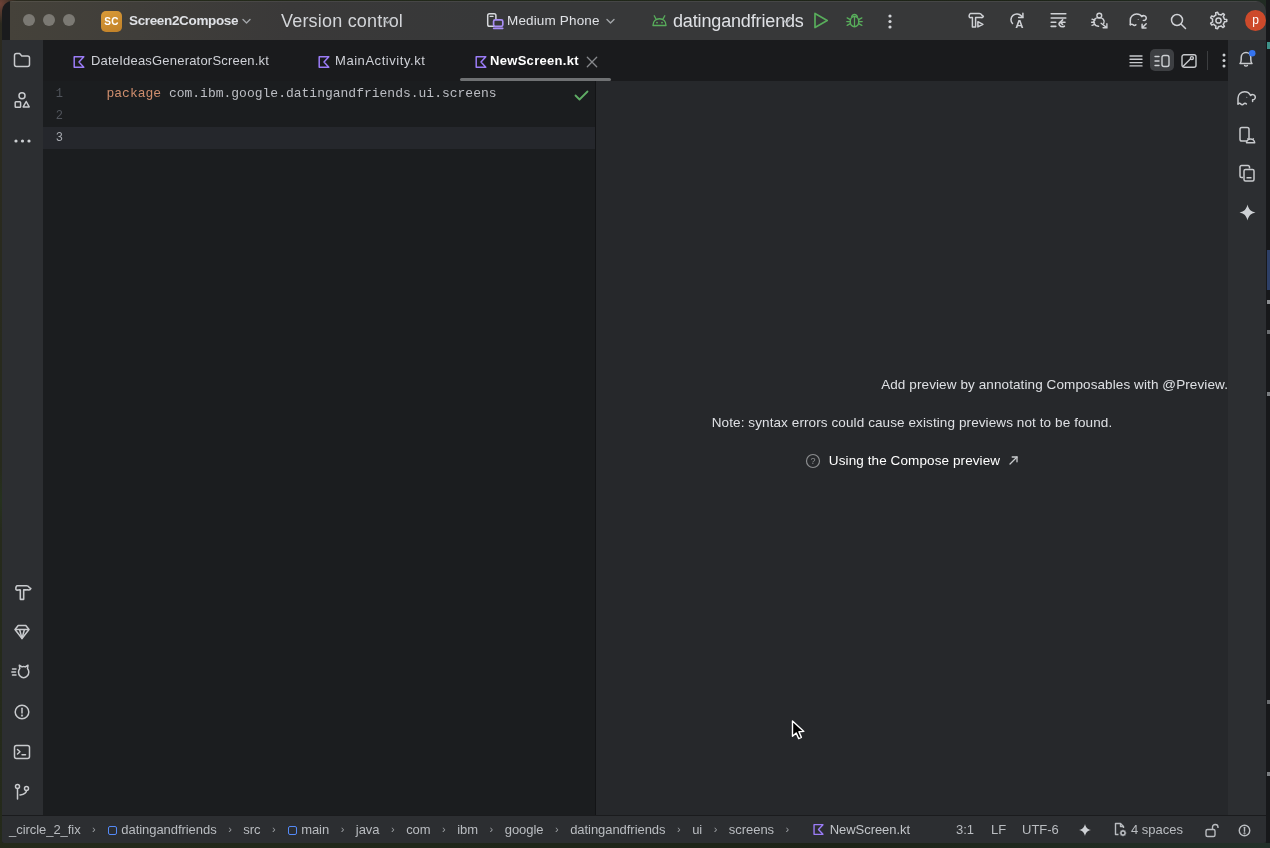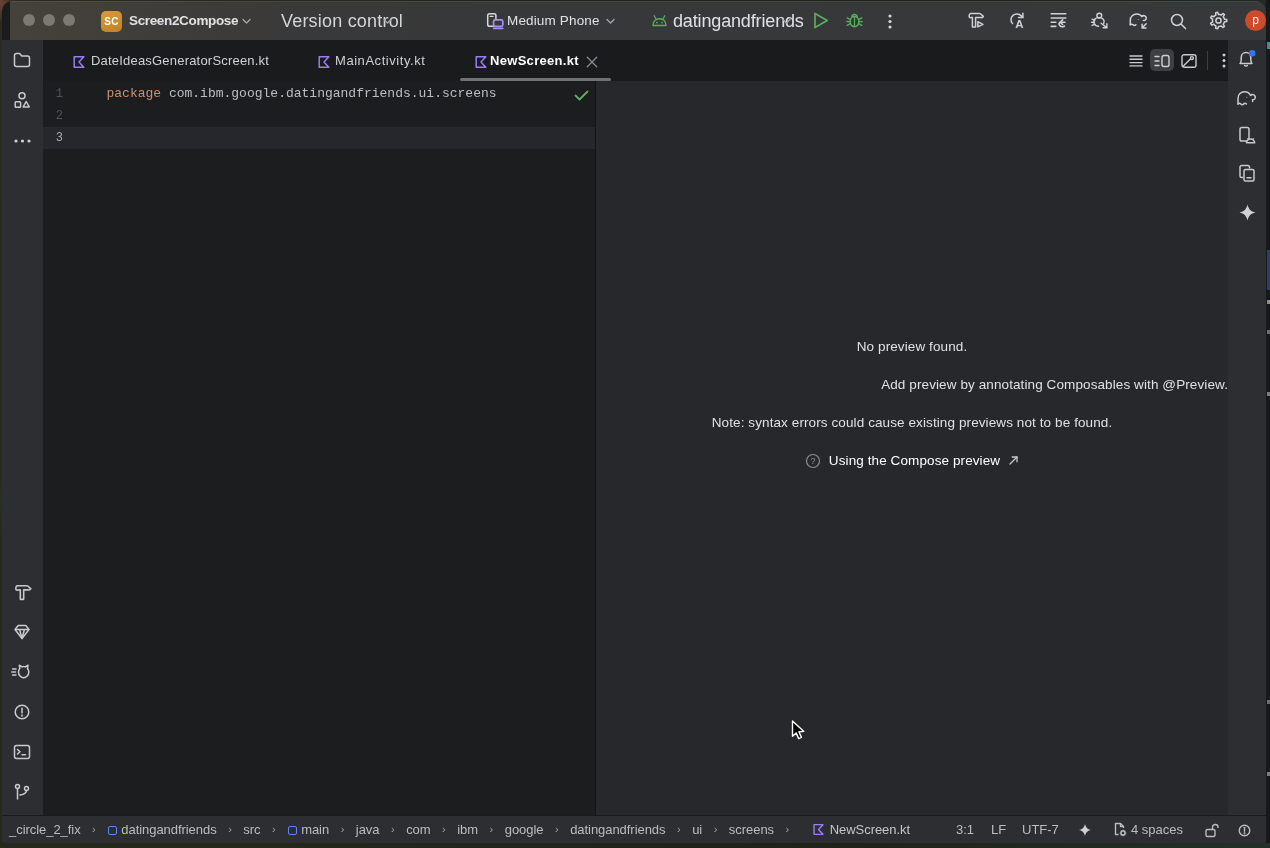--- a/index.html
+++ b/index.html
@@ -326,21 +326,20 @@
     <div class="lnum" style="top:24px;">2</div>
     <div class="lnum" style="top:46px; color:#a7aab0;">3</div>
     <div id="code1"><span style="color:#cf8e6d;">package</span> com.ibm.google.datingandfriends.ui.screens</div>
     <svg style="position:absolute; left:530px; top:7px;" width="17" height="15" viewBox="0 0 17 15">
         <path d="M2.5 7.5 L6.5 11.5 L14.5 3.5" stroke="#5fad65" stroke-width="1.8" fill="none" stroke-linecap="round" stroke-linejoin="round"></path>
       </svg>
   </div>
   <div id="vdiv"></div>
 
   <div id="preview">
-    <div class="pline" style="top:256.5px;">No preview found.</div>
     <div class="pline" style="top:295px;text-align:right;">Add preview by annotating Composables with @Preview.</div>
     <div class="pline" style="top:332.5px;">Note: syntax errors could cause existing previews not to be found.</div>
     <div class="pline pflex" style="top:370.5px;">
       <svg width="16" height="16" viewBox="0 0 16 16">
           <g stroke="#8c8e90" fill="none" stroke-width="1.2">
             <circle cx="8" cy="8" r="6.5"></circle>
           </g>
           <text x="8" y="11.2" text-anchor="middle" font-size="9" fill="#8c8e90" font-family="Liberation Sans">?</text>
         </svg>
       <span class="plink">Using the Compose preview</span>
@@ -352,21 +351,21 @@
         </svg>
     </div>
   </div>
 
   <div id="status">
     <div id="crumbs">_circle_2_fix<span class="csep">›</span><span class="csq"></span>datingandfriends<span class="csep">›</span>src<span class="csep">›</span><span class="csq"></span>main<span class="csep">›</span>java<span class="csep">›</span>com<span class="csep">›</span>ibm<span class="csep">›</span>google<span class="csep">›</span>datingandfriends<span class="csep">›</span>ui<span class="csep">›</span>screens<span class="csep">›</span><svg style="position:relative; top:2px; margin:0 5px 0 11px;" width="13" height="13" viewBox="0 0 14 14">
           <path d="M11.8 1.8 L2.2 1.8 L2.2 12.2 L11.8 12.2 L7 7 Z" stroke="#9b7cf7" stroke-width="1.5" fill="none" stroke-linejoin="round"></path>
         </svg><span style="color:#c2c5c9;">NewScreen.kt</span></div>
     <div class="stitem" style="left:954px;">3:1</div>
     <div class="stitem" style="left:989px;">LF</div>
-    <div class="stitem" style="left:1020px;">UTF-7</div>
+    <div class="stitem" style="left:1020px;">UTF-6</div>
     <svg class="stitem" style="left:1076px; top:7px; height:14px;" width="14" height="14" viewBox="0 0 15 15">
         <path d="M7.5 1 C8.4 4.9 10.1 6.6 14 7.5 C10.1 8.4 8.4 10.1 7.5 14 C6.6 10.1 4.9 8.4 1 7.5 C4.9 6.6 6.6 4.9 7.5 1 Z" fill="#ced1d5"></path>
       </svg>
     <svg class="stitem" style="left:1110px; top:6px; height:16px;" width="17" height="16" viewBox="0 0 17 16">
         <g stroke="#b9bcc0" stroke-width="1.4" fill="none" stroke-linejoin="round">
           <path d="M11.5 6 L11.5 4.5 L8.5 1.5 L3.5 1.5 L3.5 12.5 L6.5 12.5"></path>
           <path d="M8.5 1.5 L8.5 4.5 L11.5 4.5"></path>
           <circle cx="11" cy="11" r="2"></circle>
           <path d="M11 7.7 L11 9 M11 13 L11 14.3 M7.7 11 L9 11 M13 11 L14.3 11 M8.7 8.7 L9.6 9.6 M12.4 12.4 L13.3 13.3 M13.3 8.7 L12.4 9.6 M9.6 12.4 L8.7 13.3" stroke-width="1.1"></path>
         </g>

